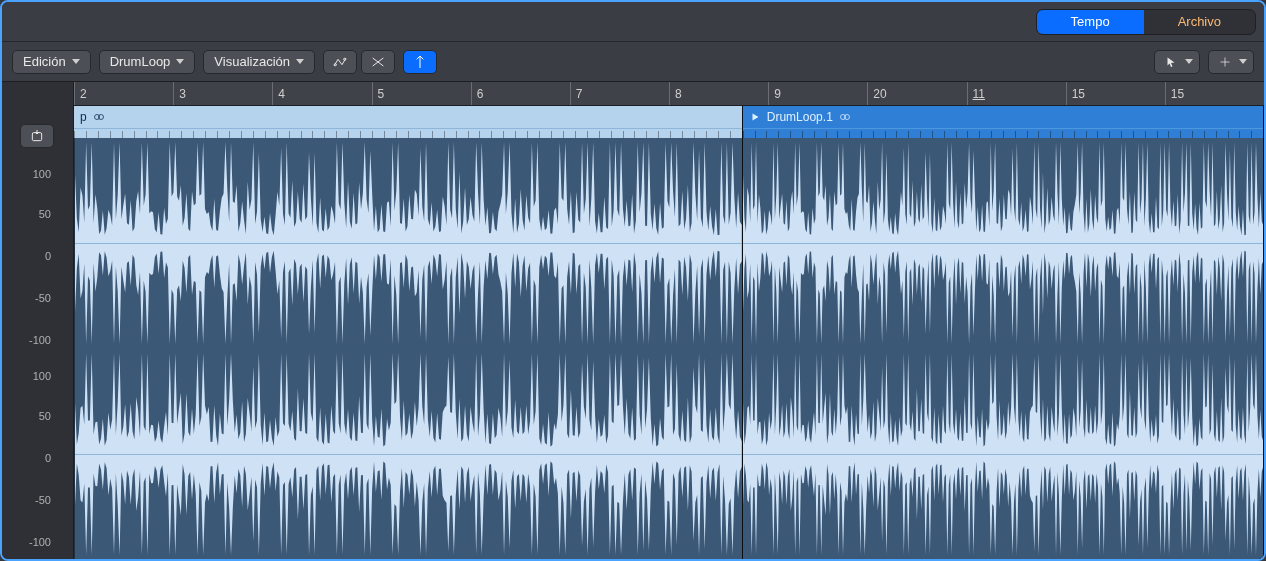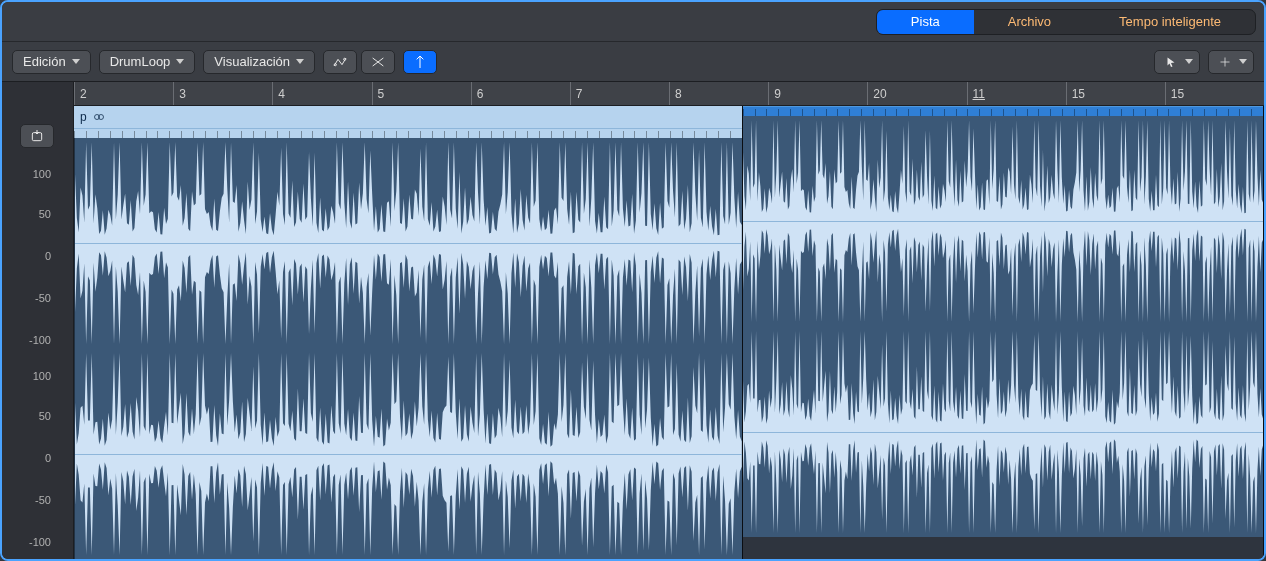--- a/index.html
+++ b/index.html
@@ -196,23 +196,22 @@
 
   
   svg.si { width: 16px; height: 16px; stroke: currentColor; fill: none; stroke-width: 1.5; }
   svg.si12 { width: 12px; height: 12px; stroke: currentColor; fill: none; stroke-width: 1.5; }
 </style>
 </head>
 <body>
 
 <div class="top-tabs">
   <div class="seg">
-    <div class="seg-item active">Pista</div>
+    <div class="seg-item active">Tempo</div>
     <div class="seg-item">Archivo</div>
-    <div class="seg-item">Tempo inteligente</div>
   </div>
 </div>
 
 <div class="toolbar">
   <div class="tb-btn">
     <span>Edición</span>
     <span class="chev-down"></span>
   </div>
   <div class="tb-btn">
     <span>DrumLoop</span>
@@ -377,20 +376,30 @@
           <div class="channel bot">
             <div class="axis-line"></div>
             <svg class="wave" id="wave1R" viewBox="0 0 1000 200" preserveAspectRatio="none">
                 <polygon points="0,49.29382716049382 2.785515320334262,90.67787379972565 5.571030640668524,79.52307270233196 8.356545961002785,54.14090534979424 11.142061281337048,52.117205075445824 13.927576601671309,70.93948731138546 16.71309192200557,0 19.498607242339833,66.84485425240055 22.284122562674096,66.80448216735255 25.069637883008355,0 27.855153203342617,80.70676268861453 30.64066852367688,68.41484739368998 33.42618384401114,68.16638683127573 36.211699164345404,90.57665157750343 38.99721448467967,84.66952537722908 41.78272980501393,64.75637860082304 44.56824512534819,91.77255692729767 47.353760445682454,86.18518381344307 50.13927576601671,58.89896296296296 52.92479108635097,75.90219615912208 55.710306406685234,65.7498573388203 58.4958217270195,0 61.28133704735376,81.02419204389574 64.06685236768803,49.43358161865567 66.85236768802228,0 69.63788300835655,82.1424842249657 72.42339832869081,73.06915775034294 75.20891364902508,50.369506172839515 77.99442896935933,83.79707475994513 80.77994428969359,77.63384602194787 83.56545961002786,49.47736625514404 86.35097493036211,77.67621570644718 89.13649025069638,85.52378943758573 91.92200557103064,43.65930041152263 94.70752089136491,57.109552812071335 97.49303621169916,83.71220027434842 100.27855153203342,0 103.06406685236769,72.19403840877914 105.84958217270194,77.31273525377229 108.63509749303621,0 111.42061281337047,80.515561042524 114.20612813370474,70.99475171467765 116.991643454039,71.39397530864198 119.77715877437325,88.2020329218107 122.56267409470752,83.47952263374486 125.34818941504177,66.69333333333333 128.13370473537606,84.38265020576132 130.9192200557103,89.00088065843622 133.70473537604457,72.69491358024692 136.49025069637884,58.195586419753084 139.2757660167131,81.54172839506172 142.06128133704735,0 144.84679665738162,69.03956790123456 147.63231197771586,69.41348765432099 150.41782729805016,0 153.2033426183844,69.96688271604938 155.98885793871867,54.36858024691358 158.7743732590529,39.30556378600822 161.55988857938718,90.07940192043895 164.34540389972145,79.70518038408778 167.13091922005572,39.575473251028804 169.91643454038996,78.29686076817558 172.70194986072423,82.2899231824417 175.4874651810585,54.7639012345679 178.27298050139277,80.3655720164609 181.058495821727,60.284934156378604 183.84401114206128,0 186.62952646239555,72.20884362139918 189.41504178272982,63.3541316872428 192.20055710306409,0 194.98607242339833,51.99655967078189 197.7715877437326,60.90110699588477 200.55710306406684,53.16162962962963 203.34261838440113,88.03491529492456 206.12813370473538,87.89583264746227 208.91364902506965,51.52020576131688 211.6991643454039,81.43279080932784 214.48467966573818,91.93599211248285 217.27019498607243,59.717300411522636 220.0557103064067,79.69141906721536 222.84122562674094,80.34306858710562 225.6267409470752,0 228.41225626740948,72.04328120713306 231.19777158774374,46.61283196159122 233.983286908078,0 236.76880222841226,47.771069272976675 239.5543175487465,78.76963237311385 242.3398328690808,60.83504526748971 245.12534818941504,85.29655281207133 247.9108635097493,78.76373731138546 250.69637883008355,47.678024691358026 253.48189415041784,88.29131618655693 256.2674094707521,80.25788340192044 259.0529247910863,44.242485596707816 261.8384401114206,60.267294924554186 264.6239554317549,77.24064540466392 267.40947075208913,13.090337448559666 270.1949860724234,74.69043278463649 272.9805013927577,66.84588203017833 275.7660167130919,0 278.5515320334262,71.03764471879286 281.33704735376045,91.19304698216735 284.1225626740947,58.586831275720165 286.908077994429,88.26034807956104 289.69359331476323,87.38427640603567 292.47910863509753,65.9866255144033 295.2646239554317,84.189231824417 298.050139275766,91.93198731138546 300.8356545961003,63.20123456790124 303.62116991643455,82.90854938271605 306.4066852367688,76.81024691358024 309.19220055710304,0 311.97771587743733,69.4191975308642 314.76323119777163,72.34867283950618 317.5487465181058,0 320.3342618384401,70.01317901234567 323.11977715877435,77.35385390946502 325.90529247910865,57.104962962962965 328.6908077994429,84.59921399176955 331.47632311977713,87.19272736625514 334.26183844011143,34.9641975308642 337.0473537604457,77.56216152263374 339.8328690807799,77.56771193415638 342.6183844011142,44.77454320987654 345.40389972144845,79.27872770919066 348.18941504178275,80.26150377229081 350.974930362117,0 353.76044568245123,59.37674725651578 356.54596100278553,67.94131344307272 359.3314763231198,0 362.116991643454,83.94235939643347 364.9025069637883,88.3246488340192 367.68802228412255,53.721613168724275 370.47353760445685,87.70175445816187 373.2590529247911,90.8514183813443 376.04456824512533,59.9353086419753 378.83008356545963,88.6902524005487 381.6155988857939,89.670780521262 384.40111420612817,51.754930041152264 387.18662952646235,77.15719855967077 389.97214484679665,80.44265637860082 392.75766016713095,0 395.5431754874652,69.2459794238683 398.32869080779943,79.7934742798354 401.1142061281337,0 403.899721448468,69.68753806584363 406.68523676880227,81.52219478737997 409.47075208913645,55.12835390946502 412.25626740947075,83.57382373113855 415.041782729805,87.17602709190672 417.8272980501393,58.799176954732516 420.61281337047353,86.52703875171468 423.3983286908078,87.02893347050754 426.18384401114207,42.61074074074074 428.96935933147637,78.90766255144032 431.75487465181055,79.2154146090535 434.54038997214485,0 437.3259052924791,69.97628909465021 440.1114206128134,76.11089300411523 442.89693593314763,0 445.6824512534819,65.95880452674896 448.46796657381617,92.6190816186557 451.2534818941504,62.09343209876543 454.03899721448465,82.95672908093279 456.82451253481895,83.93944170096022 459.6100278551532,54.844032921810694 462.3955431754875,92.49313854595336 465.18105849582173,90.88387585733882 467.966573816156,64.73537448559671 470.75208913649027,76.74323285322359 473.5376044568245,69.11667764060357 476.3231197771588,0 479.108635097493,50.633628943758566 481.8941504178273,48.090715706447185 484.6796657381616,0 487.46518105849583,63.03050651577503 490.25069637883007,86.50564266117969 493.0362116991643,46.70534156378601 495.8217270194986,82.32512482853224 498.6072423398329,79.25847702331961 501.3927576601671,59.68518518518518 504.17827298050145,85.37857647462278 506.9637883008357,78.21223731138545 509.7493036211699,47.72428806584361 512.5348189415042,72.64449451303155 515.3203342618384,53.82760322359397 518.1058495821726,0 520.891364902507,52.90338854595336 523.6768802228412,71.00100342935528 526.4623955431755,0 529.2479108635098,65.5169122085048 532.033426183844,83.19924897119341 534.8189415041783,56.830123456790126 537.6044568245126,84.2355658436214 540.3899721448468,88.46205761316872 543.175487465181,59.043209876543216 545.9610027855153,85.18355967078189 548.7465181058496,85.75264403292181 551.5320334261838,58.63407407407407 554.317548746518,54.2823268175583 557.1030640668524,51.89152606310014 559.8885793871866,3.541934156378602 562.6740947075209,58.51578875171467 565.4596100278552,59.320975651577506 568.2451253481894,0 571.0306406685237,58.6149914266118 573.816155988858,85.05475994513031 576.6016713091922,44.89777777777776 579.3871866295265,87.89330589849108 582.1727019498607,84.25702331961591 584.9582172701951,51.70041152263374 587.7437325905292,80.4535939643347 590.5292479108634,87.49632373113855 593.3147632311978,52.873415637860084 596.100278551532,68.95542524005488 598.8857938718662,79.22523834019205 601.6713091922006,0 604.4568245125348,82.58122256515774 607.2423398328691,60.76615912208505 610.0278551532033,0 612.8133704735376,55.67461248285323 615.5988857938719,89.5388463648834 618.3844011142061,59.56358847736625 621.1699164345404,89.43447050754457 623.9554317548747,90.04339368998629 626.7409470752089,59.55506172839506 629.5264623955433,84.66741289437586 632.3119777158774,81.24053360768175 635.0974930362116,54.11246090534979 637.883008356546,63.63079698216735 640.6685236768802,83.06611248285321 643.4540389972145,0 646.2395543175487,73.69353360768176 649.025069637883,57.37946639231824 651.8105849582173,6.42607407407408 654.5961002785515,73.61923319615912 657.3816155988858,84.40105281207133 660.1671309192201,45.94193415637859 662.9526462395543,77.76749657064471 665.7381615598887,80.5271073388203 668.5236768802229,53.034979423868315 671.309192200557,80.5262671467764 674.0947075208913,77.85223593964335 676.8802228412256,51.46876543209876 679.6657381615598,80.73465569272976 682.4512534818941,67.19409327846365 685.2367688022284,0 688.0222841225627,71.21173388203017 690.8077994428969,57.69833196159122 693.5933147632312,0 696.3788300835655,84.25918244170096 699.1643454038997,90.98655967078189 701.949860724234,70.13570370370371 704.7353760445683,88.91190946502059 707.5208913649025,90.84125102880658 710.3064066852368,58.11061728395062 713.0919220055711,92.78141563786008 715.8774373259052,90.7181646090535 718.6629526462395,69.58775308641975 721.4484679665738,76.52429012345678 724.233983286908,60.81487654320987 727.0194986072423,0 729.8050139275766,68.2016049382716 732.5905292479109,51.51996913580247 735.3760445682451,0 738.1615598885793,79.96225308641975 740.9470752089137,84.73021124828531 743.7325905292479,36.074781893004115 746.5181058495822,81.14041015089163 749.3036211699165,82.14273182441701 752.0891364902507,53.120987654320984 754.874651810585,84.06527640603566 757.6601671309193,78.32377091906721 760.4456824512534,9.153679012345677 763.2311977715877,52.82791769547325 766.0167130919219,65.36209465020576 768.8022284122563,0 771.5877437325905,65.98230041152263 774.3732590529247,76.6757366255144 777.1587743732591,7.484740740740747 779.9442896935933,61.48112757201646 782.7298050139275,89.39461351165981 785.5153203342619,65.21751440329218 788.3008356545961,83.20009019204389 791.0863509749304,80.78755075445815 793.8718662952647,60.912386831275725 796.6573816155989,89.75537311385459 799.4428969359332,81.87400651577504 802.2284122562673,0 805.0139275766016,67.84954663923182 807.799442896936,69.4876159122085 810.5849582172701,0 813.3704735376045,52.71622359396434 816.1559888579387,51.2499718792867 818.9415041782729,0 821.7270194986073,52.292159807956104 824.5125348189415,81.18203978052125 827.2980501392758,44.848049382716034 830.08356545961,79.6911001371742 832.8690807799443,84.84840809327847 835.6545961002786,53.95473251028806 838.4401114206128,86.7784561042524 841.2256267409471,85.14625788751715 844.0111420612814,0 846.7966573816155,61.05916735253772 849.58217270195,80.84609807956105 852.3676880222841,3.9948641975308448 855.1532033426183,74.36749039780521 857.9387186629527,55.95874211248285 860.7242339832869,4.478304526748957 863.5097493036211,63.86655418381345 866.2952646239554,92.14855109739369 869.0807799442897,70.01687242798354 871.866295264624,92.51832133058986 874.6518105849582,90.79348422496571 877.4373259052925,64.4537037037037 880.2228412256268,83.12313100137175 883.008356545961,86.12823216735254 885.7938718662953,0 888.5793871866296,53.90391975308642 891.3649025069637,52.75006172839506 894.150417827298,0 896.9359331476323,81.2479012345679 899.7214484679665,75.12182098765432 902.5069637883008,9.551111111111098 905.2924791086351,80.67521604938271 908.0779944289693,87.583329218107 910.8635097493036,57.02471604938272 913.6490250696379,86.11387448559671 916.4345403899722,88.24998045267489 919.2200557103064,43.78172839506173 922.0055710306407,88.97126646090535 924.791086350975,82.45274279835391 927.5766016713092,13.898395061728408 930.3621169916435,52.04287379972565 933.1476323119778,59.58429183813443 935.933147632312,0 938.7186629526462,76.37237482853223 941.5041782729805,78.27336076817559 944.2896935933147,5.157736625514403 947.075208913649,71.50280178326474 949.8607242339833,88.87629492455419 952.6462395543176,55.73807407407407 955.4317548746518,83.24105486968449 958.217270194986,86.68454595336077 961.0027855153204,53.40658436213992 963.7883008356546,81.9999231824417 966.5738161559888,90.11872290809328 969.3593314763232,0 972.1448467966574,78.53019238683127 974.9303621169917,53.85824279835391 977.715877437326,0 980.5013927576601,50.81341769547325 983.2869080779944,56.136838477366254 986.0724233983286,0 988.8579387186629,62.449420781893004 991.6434540389972,85.38767832647463 994.4289693593314,56.50818930041153 997.2144846796658,82.72943072702331 1000,87.47669581618655 1000,112.52330418381345 997.2144846796658,117.27056927297669 994.4289693593314,143.49181069958848 991.6434540389972,114.61232167352537 988.8579387186629,137.550579218107 986.0724233983286,200 983.2869080779944,143.86316152263373 980.5013927576601,149.18658230452675 977.715877437326,200 974.9303621169917,146.1417572016461 972.1448467966574,121.46980761316873 969.3593314763232,200 966.5738161559888,109.88127709190672 963.7883008356546,118.0000768175583 961.0027855153204,146.5934156378601 958.217270194986,113.31545404663923 955.4317548746518,116.75894513031551 952.6462395543176,144.26192592592594 949.8607242339833,111.12370507544581 947.075208913649,128.49719821673526 944.2896935933147,194.84226337448558 941.5041782729805,121.72663923182441 938.7186629526462,123.62762517146777 935.933147632312,200 933.1476323119778,140.41570816186555 930.3621169916435,147.95712620027436 927.5766016713092,186.10160493827158 924.791086350975,117.54725720164609 922.0055710306407,111.02873353909465 919.2200557103064,156.21827160493828 916.4345403899722,111.75001954732511 913.6490250696379,113.88612551440329 910.8635097493036,142.97528395061727 908.0779944289693,112.416670781893 905.2924791086351,119.32478395061729 902.5069637883008,190.44888888888892 899.7214484679665,124.87817901234568 896.9359331476323,118.7520987654321 894.150417827298,200 891.3649025069637,147.24993827160495 888.5793871866296,146.09608024691357 885.7938718662953,200 883.008356545961,113.87176783264746 880.2228412256268,116.87686899862825 877.4373259052925,135.5462962962963 874.6518105849582,109.20651577503429 871.866295264624,107.48167866941014 869.0807799442897,129.98312757201646 866.2952646239554,107.85144890260631 863.5097493036211,136.13344581618657 860.7242339832869,195.52169547325104 857.9387186629527,144.04125788751713 855.1532033426183,125.63250960219479 852.3676880222841,196.00513580246917 849.58217270195,119.15390192043895 846.7966573816155,138.9408326474623 844.0111420612814,200 841.2256267409471,114.85374211248285 838.4401114206128,113.2215438957476 835.6545961002786,146.04526748971193 832.8690807799443,115.15159190672153 830.08356545961,120.3088998628258 827.2980501392758,155.15195061728397 824.5125348189415,118.81796021947875 821.7270194986073,147.7078401920439 818.9415041782729,200 816.1559888579387,148.7500281207133 813.3704735376045,147.28377640603566 810.5849582172701,200 807.799442896936,130.5123840877915 805.0139275766016,132.15045336076818 802.2284122562673,200 799.4428969359332,118.12599348422496 796.6573816155989,110.24462688614541 793.8718662952647,139.08761316872426 791.0863509749304,119.21244924554185 788.3008356545961,116.79990980795611 785.5153203342619,134.78248559670783 782.7298050139275,110.60538648834019 779.9442896935933,138.51887242798352 777.1587743732591,192.51525925925927 774.3732590529247,123.3242633744856 771.5877437325905,134.01769958847737 768.8022284122563,200 766.0167130919219,134.63790534979424 763.2311977715877,147.17208230452675 760.4456824512534,190.84632098765434 757.6601671309193,121.67622908093279 754.874651810585,115.93472359396434 752.0891364902507,146.87901234567903 749.3036211699165,117.85726817558299 746.5181058495822,118.85958984910837 743.7325905292479,163.92521810699589 740.9470752089137,115.26978875171469 738.1615598885793,120.03774691358025 735.3760445682451,200 732.5905292479109,148.48003086419754 729.8050139275766,131.7983950617284 727.0194986072423,200 724.233983286908,139.18512345679014 721.4484679665738,123.47570987654322 718.6629526462395,130.41224691358025 715.8774373259052,109.2818353909465 713.0919220055711,107.21858436213992 710.3064066852368,141.8893827160494 707.5208913649025,109.15874897119342 704.7353760445683,111.08809053497941 701.949860724234,129.8642962962963 699.1643454038997,109.01344032921811 696.3788300835655,115.74081755829904 693.5933147632312,200 690.8077994428969,142.30166803840876 688.0222841225627,128.7882661179698 685.2367688022284,200 682.4512534818941,132.80590672153636 679.6657381615598,119.26534430727024 676.8802228412256,148.53123456790124 674.0947075208913,122.14776406035665 671.309192200557,119.4737328532236 668.5236768802229,146.96502057613168 665.7381615598887,119.4728926611797 662.9526462395543,122.23250342935529 660.1671309192201,154.05806584362142 657.3816155988858,115.59894718792867 654.5961002785515,126.38076680384088 651.8105849582173,193.57392592592592 649.025069637883,142.62053360768175 646.2395543175487,126.30646639231824 643.4540389972145,200 640.6685236768802,116.93388751714679 637.883008356546,136.36920301783266 635.0974930362116,145.8875390946502 632.3119777158774,118.75946639231825 629.5264623955433,115.33258710562414 626.7409470752089,140.44493827160494 623.9554317548747,109.95660631001371 621.1699164345404,110.56552949245543 618.3844011142061,140.43641152263376 615.5988857938719,110.4611536351166 612.8133704735376,144.32538751714677 610.0278551532033,200 607.2423398328691,139.23384087791496 604.4568245125348,117.41877743484226 601.6713091922006,200 598.8857938718662,120.77476165980795 596.100278551532,131.04457475994514 593.3147632311978,147.1265843621399 590.5292479108634,112.50367626886145 587.7437325905292,119.5464060356653 584.9582172701951,148.29958847736626 582.1727019498607,115.74297668038409 579.3871866295265,112.10669410150892 576.6016713091922,155.10222222222222 573.816155988858,114.94524005486969 571.0306406685237,141.3850085733882 568.2451253481894,200 565.4596100278552,140.6790243484225 562.6740947075209,141.48421124828533 559.8885793871866,196.4580658436214 557.1030640668524,148.10847393689986 554.317548746518,145.7176731824417 551.5320334261838,141.36592592592592 548.7465181058496,114.24735596707819 545.9610027855153,114.81644032921811 543.175487465181,140.95679012345678 540.3899721448468,111.53794238683128 537.6044568245126,115.7644341563786 534.8189415041783,143.16987654320988 532.033426183844,116.80075102880659 529.2479108635098,134.4830877914952 526.4623955431755,200 523.6768802228412,128.99899657064472 520.891364902507,147.09661145404664 518.1058495821726,200 515.3203342618384,146.17239677640603 512.5348189415042,127.35550548696845 509.7493036211699,152.2757119341564 506.9637883008357,121.78776268861455 504.17827298050145,114.62142352537722 501.3927576601671,140.3148148148148 498.6072423398329,120.74152297668039 495.8217270194986,117.67487517146776 493.0362116991643,153.29465843621398 490.25069637883007,113.49435733882031 487.46518105849583,136.96949348422498 484.6796657381616,200 481.8941504178273,151.90928429355282 479.108635097493,149.36637105624143 476.3231197771588,200 473.5376044568245,130.88332235939643 470.75208913649027,123.25676714677641 467.966573816156,135.2646255144033 465.18105849582173,109.11612414266118 462.3955431754875,107.50686145404664 459.6100278551532,145.1559670781893 456.82451253481895,116.06055829903978 454.03899721448465,117.04327091906721 451.2534818941504,137.90656790123455 448.46796657381617,107.3809183813443 445.6824512534819,134.04119547325104 442.89693593314763,200 440.1114206128134,123.88910699588477 437.3259052924791,130.0237109053498 434.54038997214485,200 431.75487465181055,120.7845853909465 428.96935933147637,121.09233744855968 426.18384401114207,157.38925925925926 423.3983286908078,112.97106652949246 420.61281337047353,113.47296124828532 417.8272980501393,141.2008230452675 415.041782729805,112.82397290809328 412.25626740947075,116.42617626886145 409.47075208913645,144.87164609053497 406.68523676880227,118.47780521262003 403.899721448468,130.31246193415637 401.1142061281337,200 398.32869080779943,120.2065257201646 395.5431754874652,130.7540205761317 392.75766016713095,200 389.97214484679665,119.55734362139918 387.18662952646235,122.84280144032923 384.40111420612817,148.24506995884775 381.6155988857939,110.329219478738 378.83008356545963,111.3097475994513 376.04456824512533,140.0646913580247 373.2590529247911,109.1485816186557 370.47353760445685,112.29824554183813 367.68802228412255,146.27838683127572 364.9025069637883,111.6753511659808 362.116991643454,116.05764060356653 359.3314763231198,200 356.54596100278553,132.05868655692728 353.76044568245123,140.62325274348422 350.974930362117,200 348.18941504178275,119.73849622770919 345.40389972144845,120.72127229080934 342.6183844011142,155.22545679012347 339.8328690807799,122.43228806584362 337.0473537604457,122.43783847736626 334.26183844011143,165.0358024691358 331.47632311977713,112.80727263374486 328.6908077994429,115.40078600823045 325.90529247910865,142.89503703703704 323.11977715877435,122.64614609053498 320.3342618384401,129.9868209876543 317.5487465181058,200 314.76323119777163,127.65132716049382 311.97771587743733,130.5808024691358 309.19220055710304,200 306.4066852367688,123.18975308641976 303.62116991643455,117.09145061728395 300.8356545961003,136.79876543209878 298.050139275766,108.06801268861454 295.2646239554317,115.810768175583 292.47910863509753,134.0133744855967 289.69359331476323,112.61572359396433 286.908077994429,111.73965192043896 284.1225626740947,141.41316872427984 281.33704735376045,108.80695301783265 278.5515320334262,128.96235528120712 275.7660167130919,200 272.9805013927577,133.15411796982167 270.1949860724234,125.30956721536351 267.40947075208913,186.90966255144033 264.6239554317549,122.75935459533608 261.8384401114206,139.7327050754458 259.0529247910863,155.7575144032922 256.2674094707521,119.74211659807956 253.48189415041784,111.70868381344307 250.69637883008355,152.32197530864198 247.9108635097493,121.23626268861454 245.12534818941504,114.70344718792867 242.3398328690808,139.1649547325103 239.5543175487465,121.23036762688615 236.76880222841226,152.22893072702334 233.983286908078,200 231.19777158774374,153.3871680384088 228.41225626740948,127.95671879286694 225.6267409470752,200 222.84122562674094,119.65693141289438 220.0557103064067,120.30858093278464 217.27019498607243,140.28269958847736 214.48467966573818,108.06400788751715 211.6991643454039,118.56720919067216 208.91364902506965,148.47979423868313 206.12813370473538,112.10416735253773 203.34261838440113,111.96508470507544 200.55710306406684,146.83837037037037 197.7715877437326,139.09889300411524 194.98607242339833,148.0034403292181 192.20055710306409,200 189.41504178272982,136.64586831275722 186.62952646239555,127.79115637860082 183.84401114206128,200 181.058495821727,139.7150658436214 178.27298050139277,119.6344279835391 175.4874651810585,145.2360987654321 172.70194986072423,117.7100768175583 169.91643454038996,121.70313923182442 167.13091922005572,160.4245267489712 164.34540389972145,120.29481961591222 161.55988857938718,109.92059807956105 158.7743732590529,160.69443621399176 155.98885793871867,145.63141975308642 153.2033426183844,130.03311728395062 150.41782729805016,200 147.63231197771586,130.586512345679 144.84679665738162,130.96043209876544 142.06128133704735,200 139.2757660167131,118.45827160493828 136.49025069637884,141.80441358024692 133.70473537604457,127.30508641975308 130.9192200557103,110.99911934156378 128.13370473537606,115.61734979423868 125.34818941504177,133.30666666666667 122.56267409470752,116.52047736625514 119.77715877437325,111.7979670781893 116.991643454039,128.60602469135802 114.20612813370474,129.00524828532235 111.42061281337047,119.484438957476 108.63509749303621,200 105.84958217270194,122.68726474622771 103.06406685236769,127.80596159122086 100.27855153203342,200 97.49303621169916,116.28779972565158 94.70752089136491,142.89044718792866 91.92200557103064,156.34069958847738 89.13649025069638,114.47621056241427 86.35097493036211,122.32378429355282 83.56545961002786,150.52263374485597 80.77994428969359,122.36615397805213 77.99442896935933,116.20292524005487 75.20891364902508,149.63049382716048 72.42339832869081,126.93084224965706 69.63788300835655,117.8575157750343 66.85236768802228,200 64.06685236768803,150.56641838134433 61.28133704735376,118.97580795610426 58.4958217270195,200 55.710306406685234,134.2501426611797 52.92479108635097,124.09780384087792 50.13927576601671,141.10103703703703 47.353760445682454,113.81481618655693 44.56824512534819,108.22744307270233 41.78272980501393,135.24362139917696 38.99721448467967,115.33047462277092 36.211699164345404,109.42334842249657 33.42618384401114,131.83361316872427 30.64066852367688,131.58515260631 27.855153203342617,119.29323731138547 25.069637883008355,200 22.284122562674096,133.19551783264745 19.498607242339833,133.15514574759945 16.71309192200557,200 13.927576601671309,129.06051268861455 11.142061281337048,147.88279492455416 8.356545961002785,145.85909465020575 5.571030640668524,120.47692729766804 2.785515320334262,109.32212620027435 0,150.70617283950617"></polygon>
               </svg>
           </div>
         </div>
       </div>
 
       <div class="region region2" id="region2" style="flex:1;">
+        <div class="region-header">
+          <svg class="si12" viewBox="0 0 24 24" style="fill:#dff0ff;stroke:none">
+              <path d="M7 5 L19 12 L7 19 Z"></path>
+            </svg>
+          <span>DrumLoop.1</span>
+          <svg class="si12" viewBox="0 0 24 24" style="stroke:#dff0ff">
+              <circle cx="8" cy="12" r="5"></circle>
+              <circle cx="16" cy="12" r="5"></circle>
+            </svg>
+        </div>
         <div class="tick-strip" id="ticks2">
             <div class="tick" style="left: 0%;"></div>
             <div class="tick" style="left: 2.27273%;"></div>
             <div class="tick" style="left: 4.54545%;"></div>
             <div class="tick" style="left: 6.81818%;"></div>
             <div class="tick" style="left: 9.09091%;"></div>
             <div class="tick" style="left: 11.3636%;"></div>
             <div class="tick" style="left: 13.6364%;"></div>
             <div class="tick" style="left: 15.9091%;"></div>
             <div class="tick" style="left: 18.1818%;"></div>

